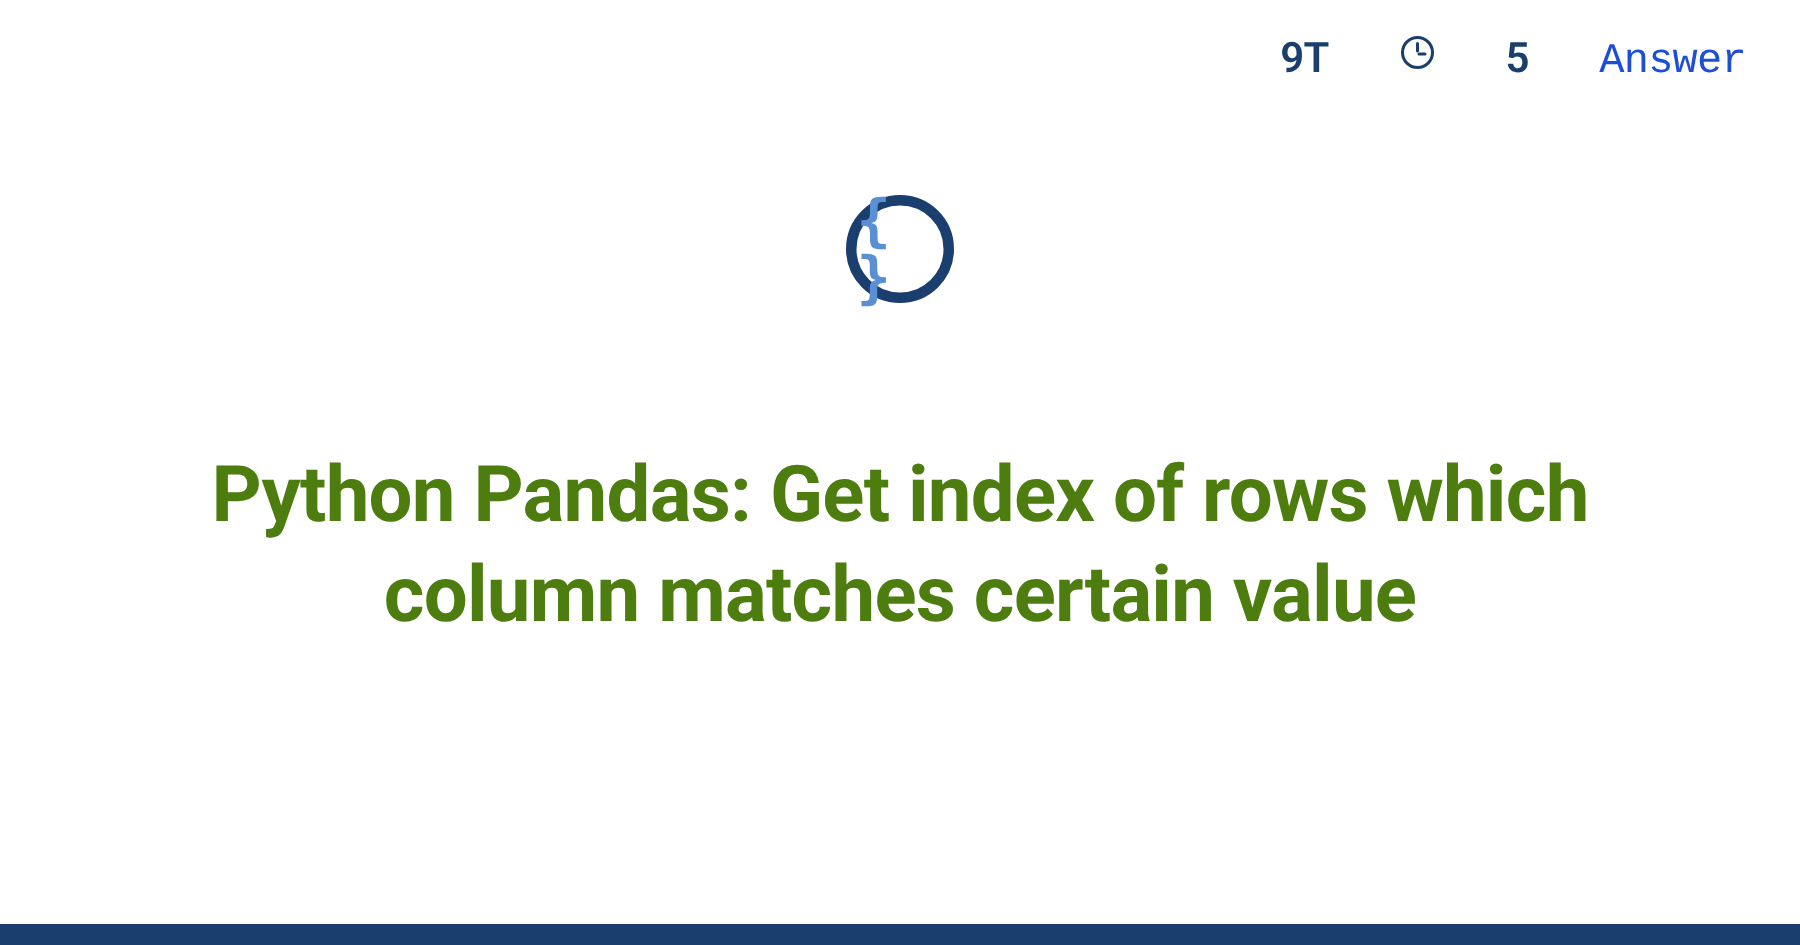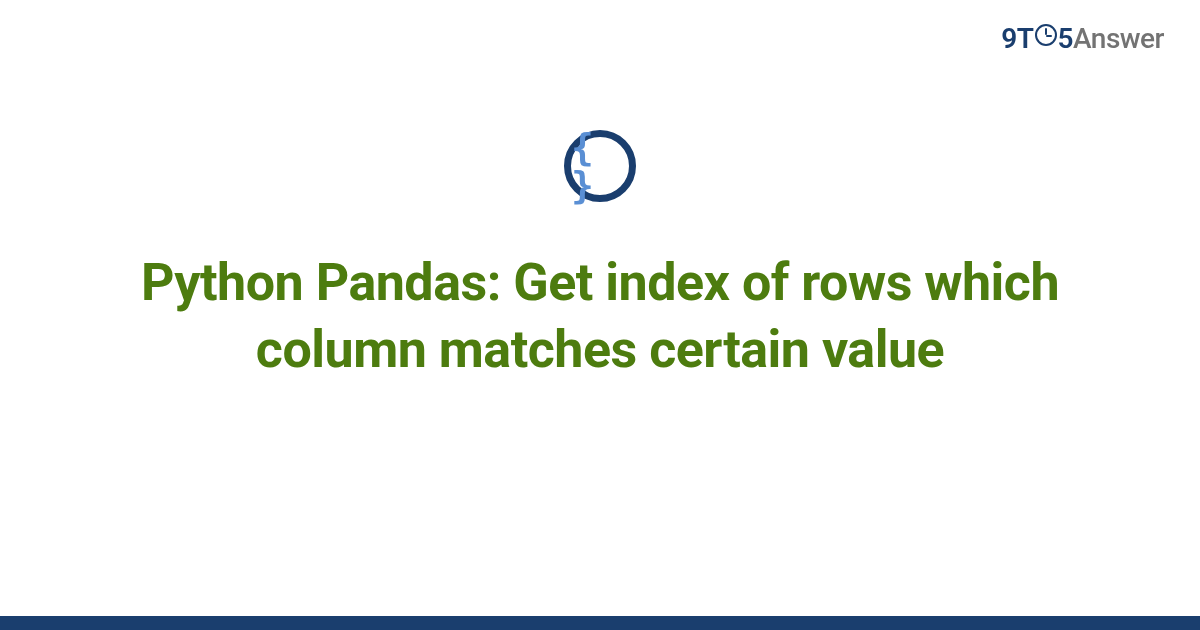--- a/index.html
+++ b/index.html
@@ -1,18 +1,19 @@
 <!DOCTYPE html>
 <html><head>
   <meta charset="utf-8">
   <style>
     * {
       margin: 0;
       padding: 0;
       box-sizing: border-box;
+      gap: 47px;
     }
     body {
       width: 1200px;
       height: 630px;
       background: #ffffff;
       font-family: -apple-system, BlinkMacSystemFont, "Segoe UI", Roboto, Helvetica, Arial, sans-serif;
       position: relative;
       overflow: hidden;
     }
     .logo-container {
@@ -59,22 +60,23 @@
       height: 2px;
       background: #1a3e6e;
       top: 9px;
       left: 50%;
       border-radius: 1px;
     }
     .logo-5 {
       color: #1a3e6e;
     }
     .logo-answer {
-      color: #737373;
+      color: #1d4ed8;
       font-weight: 500;
+      font-family: Liberation Mono, monospace;
     }
     .center-content {
       position: absolute;
       top: 130px;
       left: 0;
       right: 0;
       display: flex;
       flex-direction: column;
       align-items: center;
       padding: 0 60px;

